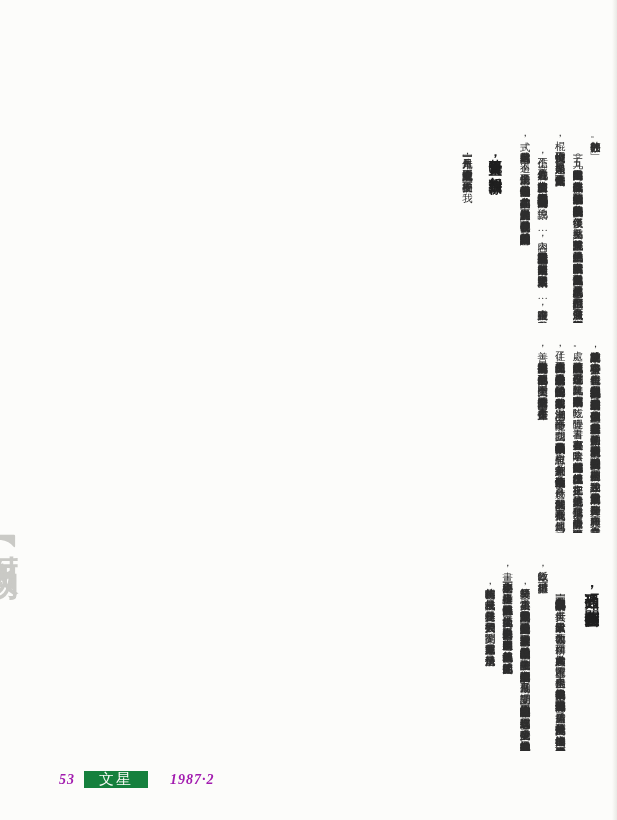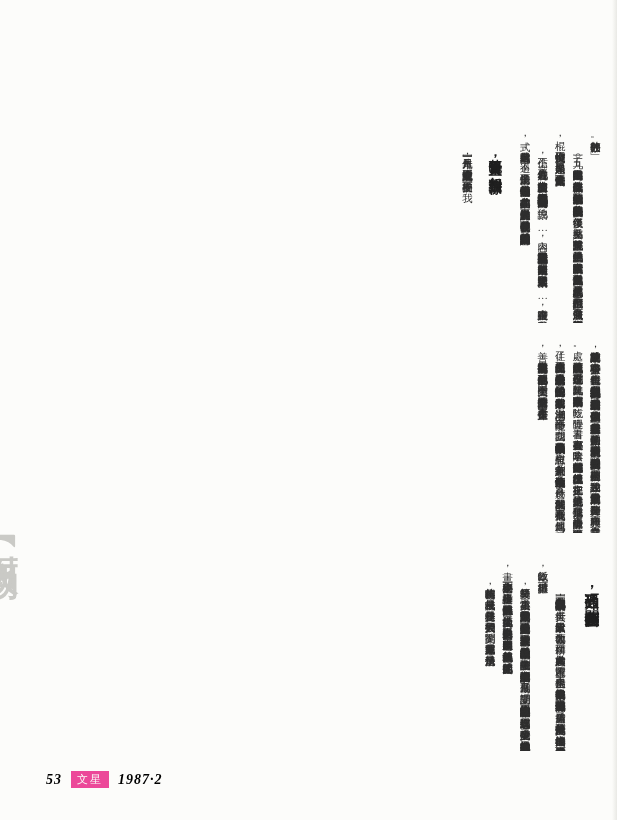--- a/index.html
+++ b/index.html
@@ -75,29 +75,30 @@
     position:absolute;
     left:46px;top:771px;
     display:flex;
     align-items:center;
     gap:9px;
   }
   .pgnum,.issue{
     font-weight:700;
     font-style:italic;
     font-size:14px;
-    color:#000000;
+    color:#a21caf;
     letter-spacing:1px;
+    margin-left:13px;
   }
   .magbox{
-    background:#ec4899;
+    background:#15803d;
     color:#fbfbf8;
-    font-size:11px;
+    font-size:15px;
     line-height:15px;
-    padding:1px 6px;
+    padding:1px 15px;
     letter-spacing:2px;
   }
 </style>
 </head>
 <body>
 
 <div class="page">
 
   <div class="scan-edge"></div>
 

